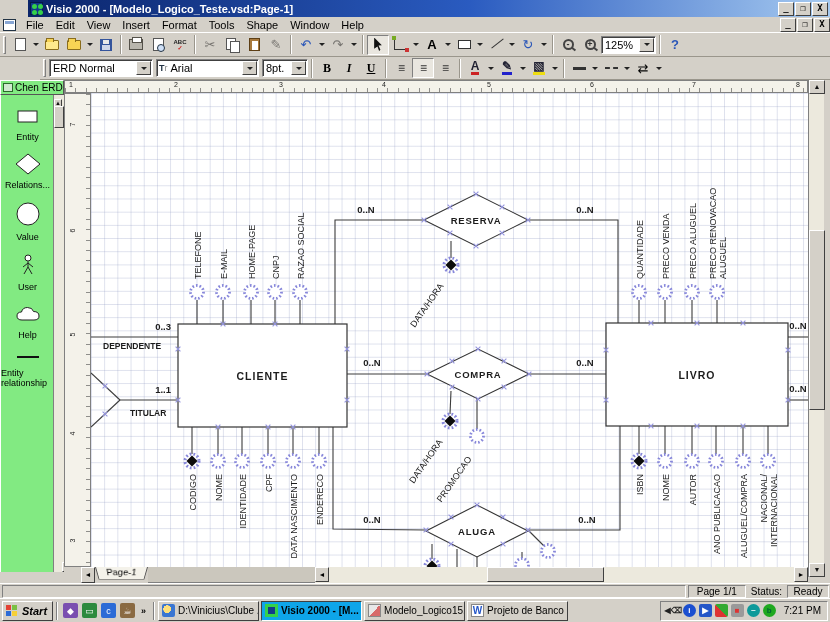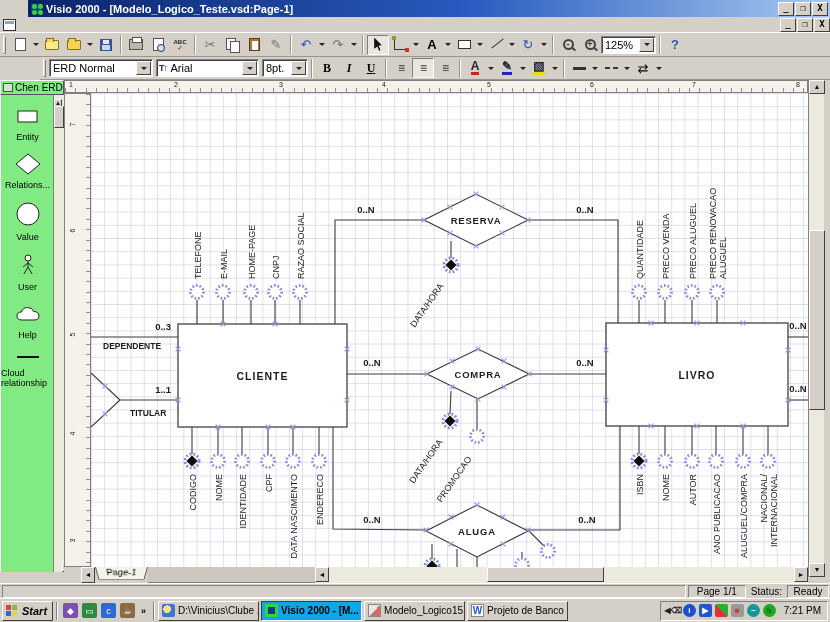--- a/index.html
+++ b/index.html
@@ -144,20 +144,31 @@
       <i></i>
     </span>
   <span class="t">Visio 2000 - [Modelo_Logico_Teste.vsd:Page-1]</span>
   <span class="winbtn">_</span>
   <span class="winbtn">❐</span>
   <span class="winbtn">X</span>
 </div>
 
 <div class="menubar">
   <span class="mdi-ico"></span>
+  <span id="menu-items" style="display:flex">
+      <span class="menu-item">File</span>
+      <span class="menu-item">Edit</span>
+      <span class="menu-item">View</span>
+      <span class="menu-item">Insert</span>
+      <span class="menu-item">Format</span>
+      <span class="menu-item">Tools</span>
+      <span class="menu-item">Shape</span>
+      <span class="menu-item">Window</span>
+      <span class="menu-item">Help</span>
+    </span>
   <span class="spacer"></span>
   <span class="winbtn">_</span>
   <span class="winbtn">❐</span>
   <span class="winbtn">X</span>
 </div>
 
 <div class="toolbar tb1">
   <span class="handle"></span>
   <span class="tbtn">
       <span class="i-page"></span>
@@ -347,21 +358,21 @@
           <div class="master">
             <span><svg width="28" height="22">
                 <path d="M8 17 Q3 17 3 13 Q3 9 7.5 9 Q8.5 4.5 13.5 4.5 Q18.5 4.5 19.5 8.5 Q25 8.5 25 13 Q25 17 20 17 Z" fill="#fff" stroke="#222"></path>
               </svg></span>
             <span class="mlabel">Help</span>
           </div>
           <div class="master">
             <span><svg width="28" height="12">
                 <line x1="3" y1="6" x2="25" y2="6" stroke="#111" stroke-width="2"></line>
               </svg></span>
-            <span class="mlabel">Cloud relationship</span>
+            <span class="mlabel">Entity relationship</span>
           </div>
         </div>
       <div class="sscroll">
         <span class="sbtn">▲</span>
         <span class="sthumb"></span>
         <span class="sbtn down">▼</span>
       </div>
     </div>
     <div class="stencil-foot"></div>
   </div>

